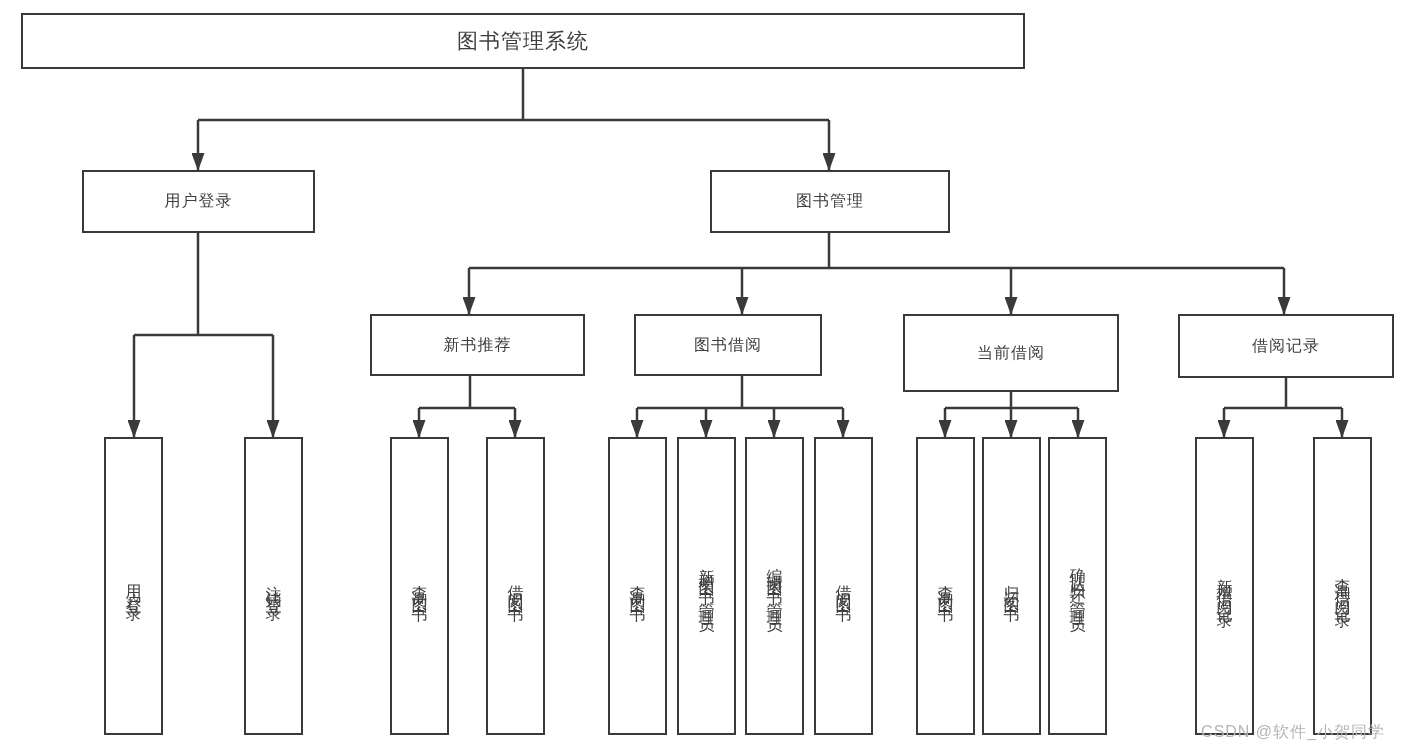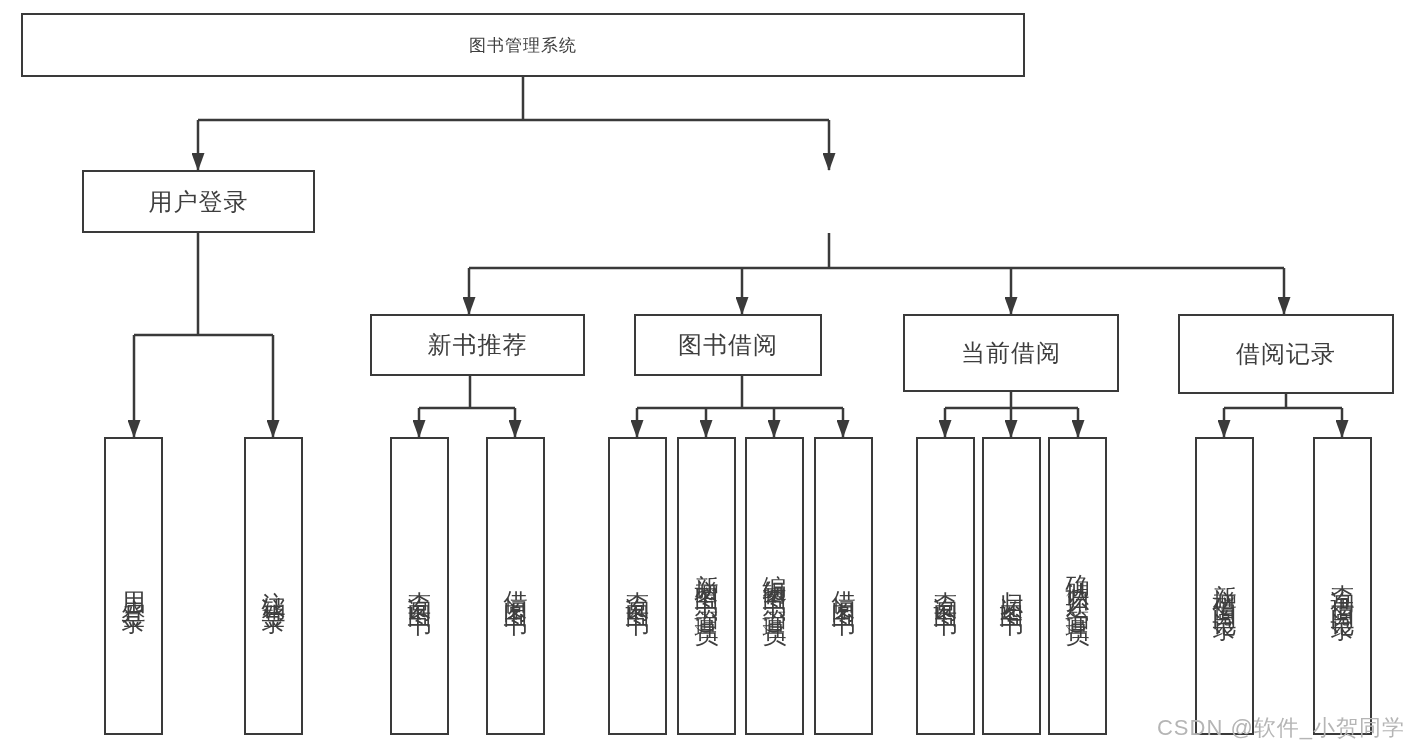--- a/index.html
+++ b/index.html
@@ -24,42 +24,42 @@
   .node {
     position: absolute;
     box-sizing: border-box;
     background: #ffffff;
     border: 2.5px solid #3a3a3a;
     color: #3e3e3e;
     display: flex;
     align-items: center;
     justify-content: center;
     z-index: 1;
-    font-size: 24px;
+    font-size: 16px;
     letter-spacing: 1px;
   }
   .node.leaf {
     width: 59px;
     height: 298px;
     top: 437px;
   }
   .node.leaf .vtext {
     writing-mode: vertical-rl;
     text-orientation: mixed;
     letter-spacing: 7px;
     line-height: 1;
     white-space: nowrap;
   }
   .watermark {
     position: absolute;
-    right: 0;
+    right: 20px;
     bottom: 4px;
     z-index: 2;
     color: #b5b5b5;
-    font-size: 22px;
+    font-size: 16px;
     letter-spacing: 1px;
     white-space: nowrap;
   }
 </style>
 </head>
 <body>
 
 <div class="canvas">
 
   <svg class="connectors" width="1405" height="747" viewBox="0 0 1405 747">
@@ -91,28 +91,29 @@
     <path d="M706,408 V437" fill="none" stroke="#3a3a3a" stroke-width="2.5" marker-end="url(#arrow)"></path>
     <path d="M774,408 V437" fill="none" stroke="#3a3a3a" stroke-width="2.5" marker-end="url(#arrow)"></path>
     <path d="M843,408 V437" fill="none" stroke="#3a3a3a" stroke-width="2.5" marker-end="url(#arrow)"></path>
     <path d="M945,408 V437" fill="none" stroke="#3a3a3a" stroke-width="2.5" marker-end="url(#arrow)"></path>
     <path d="M1011,408 V437" fill="none" stroke="#3a3a3a" stroke-width="2.5" marker-end="url(#arrow)"></path>
     <path d="M1078,408 V437" fill="none" stroke="#3a3a3a" stroke-width="2.5" marker-end="url(#arrow)"></path>
     <path d="M1224,408 V437" fill="none" stroke="#3a3a3a" stroke-width="2.5" marker-end="url(#arrow)"></path>
     <path d="M1342,408 V437" fill="none" stroke="#3a3a3a" stroke-width="2.5" marker-end="url(#arrow)"></path>
   </svg>
 
-  <div class="node" style="left:21px; top:13px; width:1004px; height:64px; font-size:17px;">图书管理系统</div>
+  <div class="node" style="left:21px; top:13px; width:1004px; height:56px; font-size:21px;">图书管理系统</div>
 
   <div class="node" style="left:82px; top:170px; width:233px; height:63px;">用户登录</div>
+  <div class="node" style="left:710px; top:170px; width:240px; height:63px;">图书管理</div>
 
   <div class="node" style="left:363px; top:314px; width:215px; height:62px;margin-left:7px;">新书推荐</div>
   <div class="node" style="left:634px; top:314px; width:188px; height:62px;">图书借阅</div>
   <div class="node" style="left:903px; top:314px; width:216px; height:78px;">当前借阅</div>
-  <div class="node" style="left:1178px; top:314px; width:216px; height:80px;">借阅记录</div>
+  <div class="node" style="left:1178px; top:314px; width:216px; height:64px;">借阅记录</div>
 
   <div class="node leaf" style="left:104px;">
     <span class="vtext">用户登录</span>
   </div>
   <div class="node leaf" style="left:244px;">
     <span class="vtext">注销登录</span>
   </div>
 
   <div class="node leaf" style="left:390px;">
     <span class="vtext">查询图书</span>

